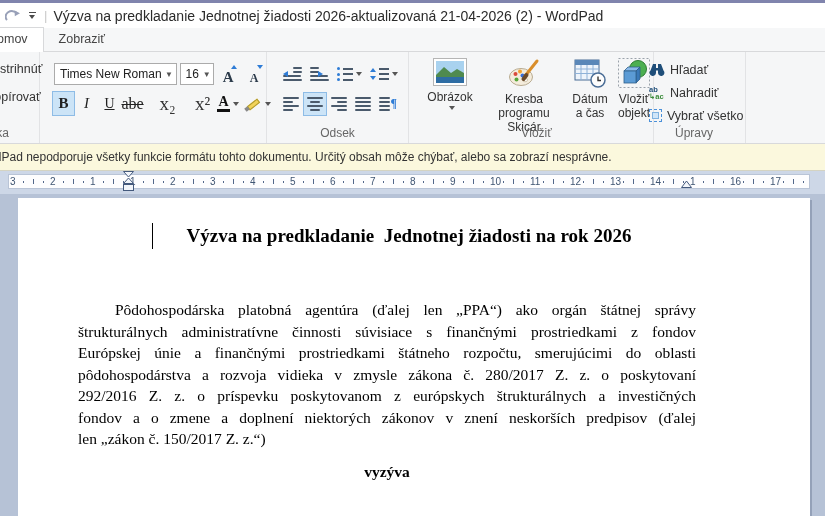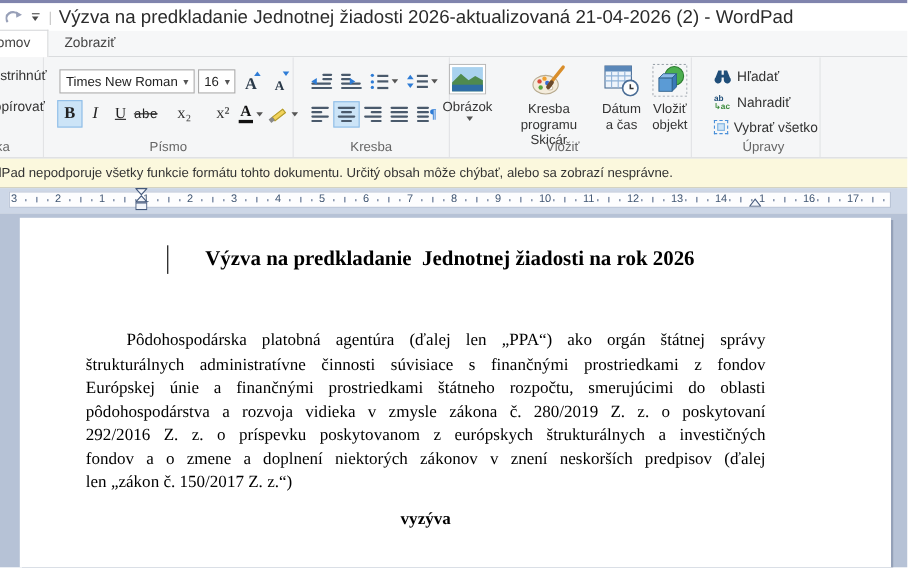--- a/index.html
+++ b/index.html
@@ -8,57 +8,57 @@
   .window { position:relative; width:825px; height:516px; }
 
   
   .topline { height:3px; background:#8084ad; }
   .titlebar { height:25px; background:#fff; display:flex; align-items:center; padding-left:4px; }
   .qat-btn { width:18px; height:18px; display:flex; align-items:center; justify-content:center; }
   .qat-dd { width:14px; height:18px; display:flex; flex-direction:column; align-items:center; justify-content:center; margin-left:3px; }
   .qat-dd .bar { width:7px; height:0; border-top:1.5px solid #4a4a4a; margin-bottom:2px; }
   .qat-dd .tri { width:0; height:0; border-left:3.5px solid transparent; border-right:3.5px solid transparent; border-top:4px solid #4a4a4a; }
   .tb-sep { color:#c9c9c9; margin:0 6px 0 5px; font-size:13px; }
-  .tb-title { font-size:17px; color:#2b2b2b; white-space:nowrap; }
+  .tb-title { font-size:14px; color:#2b2b2b; white-space:nowrap; }
 
   
   .tabrow { height:24px; background:#f6f7f8; border-bottom:1px solid #d8d9db; display:flex; align-items:flex-end; }
   .tab { font-size:12.5px; color:#444; padding:4px 15px 5px 15px; white-space:nowrap; }
   .tab.active { background:#fff; border:1px solid #d8d9db; border-bottom:none; margin-left:-28px; margin-bottom:-1px; padding-bottom:6px; }
 
   
   .ribbon { position:relative; height:92px; background:#f5f6f7; border-bottom:1px solid #d8d9db; overflow:hidden; }
   .grp { position:absolute; top:0; bottom:0; border-right:1px solid #e2e3e5; }
   .grp-label { position:absolute; bottom:3px; left:0; right:0; text-align:center; font-size:12px; color:#666; white-space:nowrap; }
   .grp-clip { left:-72px; width:112px; }
   .clip-row { display:flex; align-items:center; height:22px; margin-top:6px; padding-left:58px; font-size:12.5px; color:#333; white-space:nowrap; }
   .grp-font { left:40px; width:227px; }
   .grp-par  { left:267px; width:142px; }
-  .grp-ins  { left:395px; width:234px; }
+  .grp-ins  { left:420px; width:234px; }
   .grp-edit { left:643px; width:103px; }
 
   .font-row1 { display:flex; align-items:center; margin:10px 0 0 14px; }
   .combo { height:22px; background:#fff; border:1px solid #ababab; display:flex; align-items:center; font-size:12px; color:#222; padding-left:5px; }
   .combo .cval { flex:1; white-space:nowrap; overflow:hidden; }
   .combo .carr { width:14px; text-align:center; color:#555; font-size:8px; align-self:stretch; display:flex; align-items:center; justify-content:center; border-left:1px solid transparent; }
   .combo-font { width:130px; }
   .combo-size { width:37px; margin-left:3px; }
   .fsz-btn { width:26px; height:24px; display:flex; align-items:flex-end; justify-content:center; position:relative; margin-left:2px; }
   .fsz-btn .A { font-family:"Liberation Serif",serif; font-weight:bold; color:#2b3a4a; }
   .fsz-btn .tri-u { position:absolute; top:3px; right:3px; width:0; height:0; border-left:3px solid transparent; border-right:3px solid transparent; border-bottom:4px solid #2e7cd6; }
   .fsz-btn .tri-d { position:absolute; top:3px; right:3px; width:0; height:0; border-left:3px solid transparent; border-right:3px solid transparent; border-top:4px solid #2e7cd6; }
 
   .font-row2 { display:flex; align-items:center; margin:5px 0 0 12px; }
   .tbtn { min-width:23px; height:25px; display:flex; align-items:center; justify-content:center; border:1px solid transparent; font-family:"Liberation Serif",serif; color:#222; }
   .tbtn.active { background:#cce4f7; border-color:#8ebce6; }
   .tb-b { font-weight:bold; font-size:15px; }
   .tb-i { font-style:italic; font-size:15px; }
   .tb-u { text-decoration:underline; font-size:14px; }
-  .tb-abe { text-decoration:line-through; font-size:12px;font-family:Liberation Mono, monospace; }
-  .tb-sub,.tb-sup { font-size:15px; color:#333;margin-left:12px; }
+  .tb-abe { text-decoration:line-through; font-size:16px; }
+  .tb-sub,.tb-sup { font-size:19px; color:#333;margin-left:12px; }
   .dd-wrap { display:flex; align-items:center; height:25px; padding:0 3px; }
   .dd-arr { width:0; height:0; border-left:3.5px solid transparent; border-right:3.5px solid transparent; border-top:4px solid #555; margin-left:3px; }
   .fontcolor-icon { display:flex; flex-direction:column; align-items:center; }
   .fontcolor-icon .A { font-family:"Liberation Serif",serif; font-weight:bold; font-size:14px; line-height:13px; color:#111; }
   .fontcolor-icon .bar { width:13px; height:3.5px; background:#111; margin-top:1px; }
   .pen-icon { position:relative; width:17px; height:16px; }
   .pen-icon .body { position:absolute; left:2px; top:6px; width:13px; height:5px; background:#f2d35a; border:1px solid #b09a30; transform:rotate(-38deg); }
   .pen-icon .tip { position:absolute; left:0; top:11px; width:4px; height:4px; background:#8a8a8a; transform:rotate(-38deg); }
 
   .par-row1 { display:flex; align-items:center; margin:10px 0 0 12px; }
@@ -206,21 +206,20 @@
           <span class="dd-arr"></span>
         </div>
         <div class="dd-wrap">
           <span class="pen-icon">
               <span class="body"></span>
               <span class="tip"></span>
             </span>
           <span class="dd-arr"></span>
         </div>
       </div>
-      <div class="grp-label">Písmo</div>
     </div>
 
     <div class="grp grp-par">
       <div class="par-row1">
         <div class="pbtn">
           <span class="ind-icon ind-dec">
               <span class="arr"></span>
               <i></i>
               <i></i>
               <i></i>
@@ -304,21 +303,21 @@
         <div class="pbtn">
           <span class="para-icon">
               <i></i>
               <i></i>
               <i></i>
               <i></i>
               <span class="pm">¶</span>
             </span>
         </div>
       </div>
-      <div class="grp-label">Kresba</div>
+      <div class="grp-label">Odsek</div>
     </div>
 
     <div class="grp grp-ins">
       <div class="bigbtn bb-picture">
         <svg width="34" height="28" viewBox="0 0 34 28">
           <rect x="0.5" y="0.5" width="33" height="27" fill="#ffffff" stroke="#b5b5b5"></rect>
           <rect x="3" y="3" width="28" height="22" fill="#a9d2ef"></rect>
           <path d="M3 17 L11 9 L18 15 L24 11 L31 15 L31 25 L3 25 Z" fill="#4f8a4f"></path>
           <rect x="3" y="19" width="28" height="6" fill="#2e6da4"></rect>
         </svg>
@@ -423,21 +422,21 @@
   </div>
 
   <div class="docarea">
     <div class="page">
       <div class="caret"></div>
       <div class="doc-title">Výzva na predkladanie  Jednotnej žiadosti na rok 2026</div>
       <div class="doc-par">
           <div class="doc-line">Pôdohospodárska platobná agentúra (ďalej len „PPA“) ako orgán štátnej správy</div>
           <div class="doc-line">štrukturálnych administratívne činnosti súvisiace s finančnými prostriedkami z fondov</div>
           <div class="doc-line">Európskej únie a finančnými prostriedkami štátneho rozpočtu, smerujúcimi do oblasti</div>
-          <div class="doc-line">pôdohospodárstva a rozvoja vidieka  v zmysle zákona č. 280/2019 Z. z. o poskytovaní</div>
+          <div class="doc-line">pôdohospodárstva a rozvoja vidieka  v zmysle zákona č. 280/2017 Z. z. o poskytovaní</div>
           <div class="doc-line">292/2016 Z. z. o príspevku poskytovanom z európskych štrukturálnych a investičných</div>
           <div class="doc-line">fondov a o zmene a doplnení niektorých zákonov v znení neskorších predpisov (ďalej</div>
           <div class="doc-line">len „zákon č. 150/2017 Z. z.“)</div>
         </div>
       <div class="doc-closing">vyzýva</div>
     </div>
   </div>
 
 </div>
 

